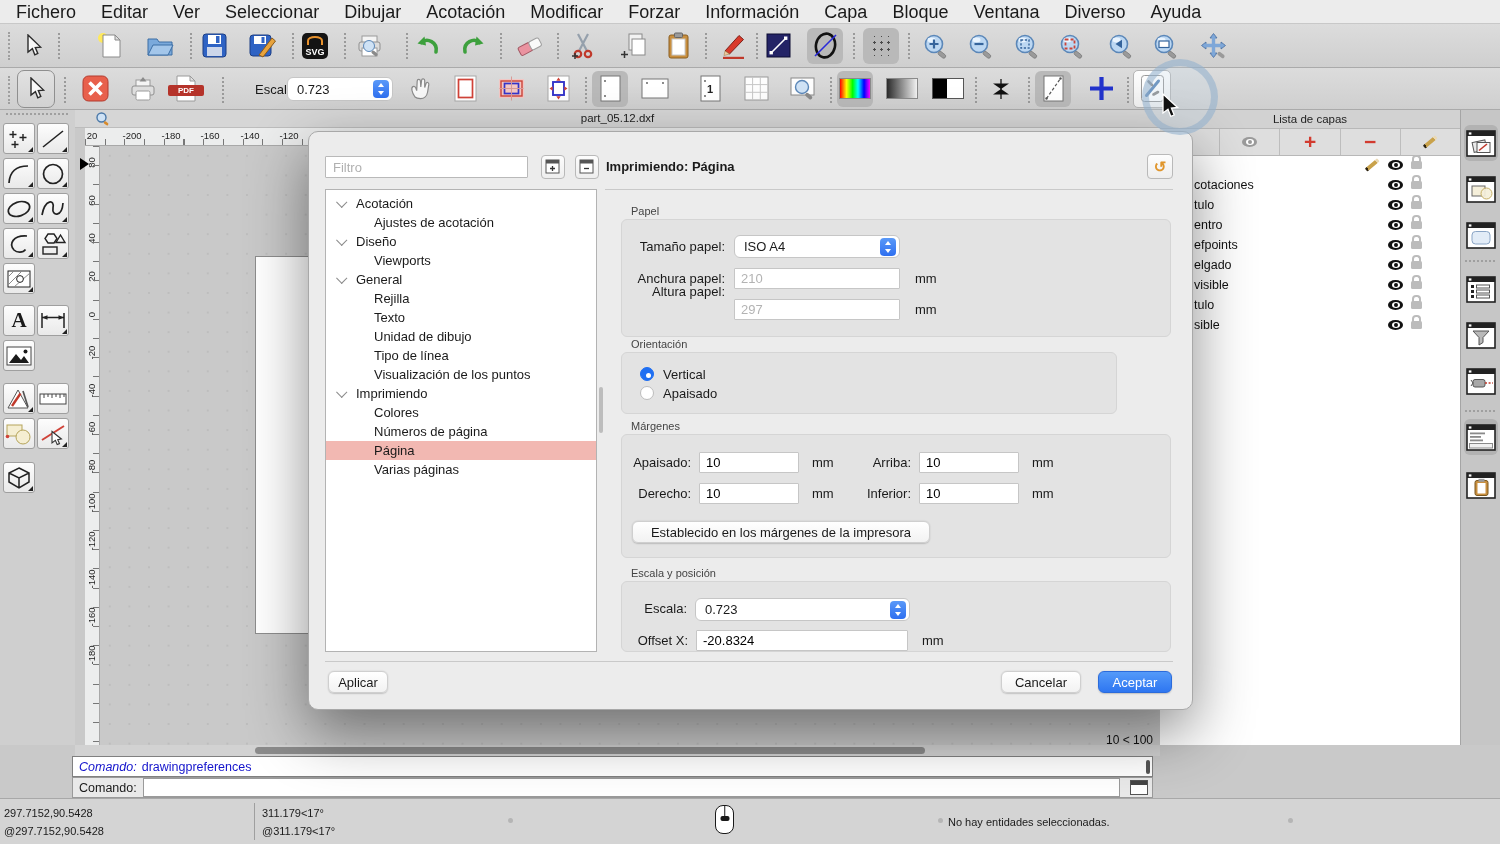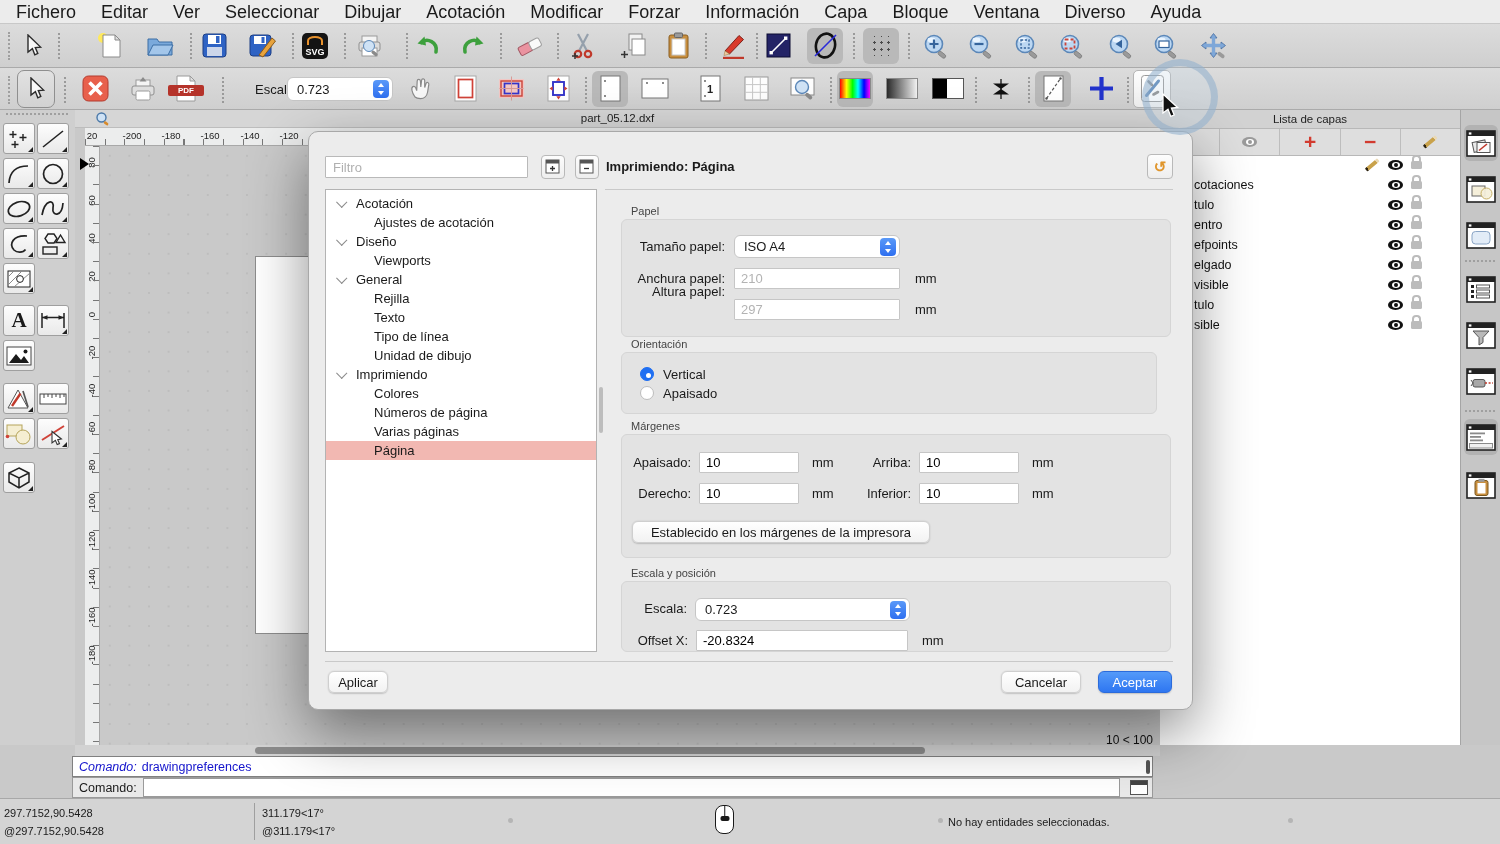--- a/index.html
+++ b/index.html
@@ -874,61 +874,64 @@
         <span class="chev"></span>
         <span>General</span>
       </div>
       <div class="tree-row lvl1">
         <span>Rejilla</span>
       </div>
       <div class="tree-row lvl1">
         <span>Texto</span>
       </div>
       <div class="tree-row lvl1">
+        <span>Unidad de dibujo</span>
+      </div>
+      <div class="tree-row lvl1">
         <span>Tipo de línea</span>
       </div>
       <div class="tree-row lvl1">
-        <span>Unidad de dibujo</span>
+        <span>Visualización de los puntos</span>
       </div>
       <div class="tree-row lvl0">
         <span class="chev"></span>
         <span>Imprimiendo</span>
       </div>
       <div class="tree-row lvl1">
         <span>Colores</span>
       </div>
       <div class="tree-row lvl1">
         <span>Números de página</span>
       </div>
+      <div class="tree-row lvl1 selected">
+        <span>Página</span>
+      </div>
       <div class="tree-row lvl1">
         <span>Varias páginas</span>
-      </div>
-      <div class="tree-row lvl1 selected">
-        <span>Página</span>
       </div>
     </div>
   <div id="dlg-scroll" class="in"></div>
 
   <div class="in seclbl" style="left:322px;top:73px">Papel</div>
   <div class="in grp" style="left:312px;top:87px;width:550px;height:118px">
     <div class="in flbl" style="left:0;top:19px;width:103px">Tamaño papel:</div>
     <div class="in combo" style="left:112px;top:15px;width:166px;height:23px">
       <span>ISO A4</span>
       <span class="stepper"></span>
     </div>
     <div class="in flbl" style="left:0;top:51px;width:103px">Anchura papel:</div>
     <input class="in tf dis" style="left: 112px; top: 48px; width: 166px; height: 21px;" value="210">
     <div class="in unit" style="left:293px;top:51px">mm</div>
     <div class="in flbl" style="left:0;top:64px;width:103px">Altura papel:</div>
     <input class="in tf dis" style="left: 112px; top: 79px; width: 166px; height: 21px;" value="297">
     <div class="in unit" style="left:293px;top:82px">mm</div>
   </div>
 
   <div class="in seclbl" style="left:322px;top:206px">Orientación</div>
-  <div class="in grp" style="left:312px;top:220px;width:536px;height:62px">
+  <div class="in grp" style="left:312px;top:220px;width:496px;height:62px">
     <div class="in radio on" style="left:18px;top:14px"></div>
     <div class="in rlab" style="left:41px;top:14px">Vertical</div>
     <div class="in radio" style="left:18px;top:33px"></div>
     <div class="in rlab" style="left:41px;top:33px">Apaisado</div>
   </div>
 
   <div class="in seclbl" style="left:322px;top:288px">Márgenes</div>
   <div class="in grp" style="left:312px;top:302px;width:550px;height:124px">
     <div class="in flbl" style="left:0;top:20px;width:69px">Apaisado:</div>
     <input class="in tf" style="left: 77px; top: 17px; width: 100px; height: 21px;" value="10">

